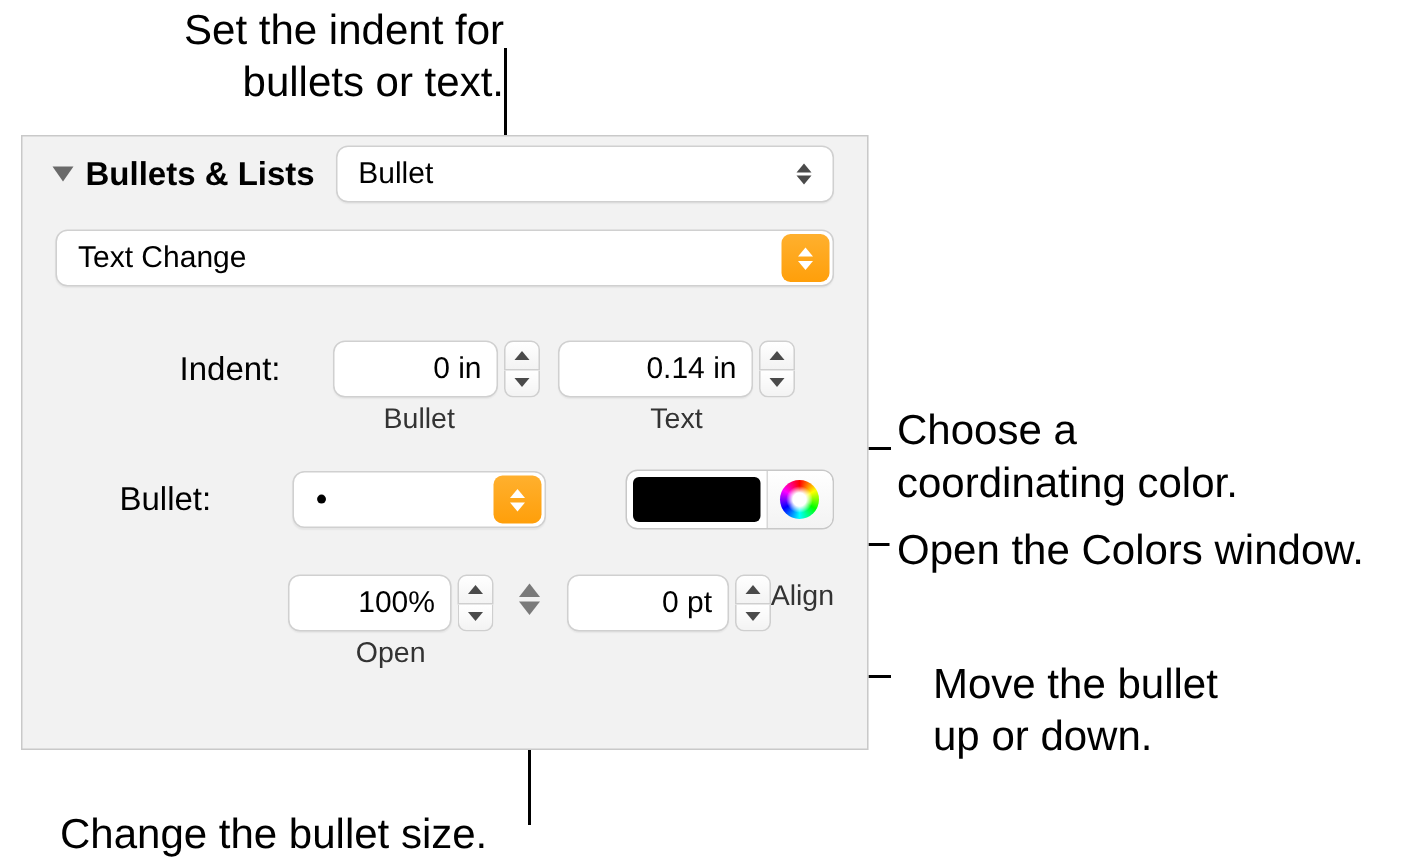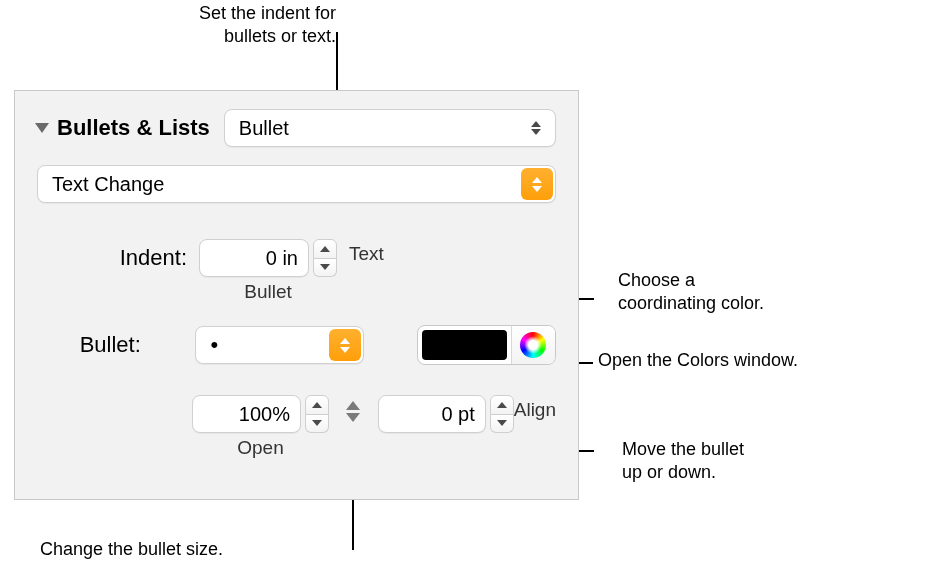--- a/index.html
+++ b/index.html
@@ -8,37 +8,37 @@
     padding: 0;
     width: 936px;
     height: 577px;
     font-family: -apple-system, "Helvetica Neue", Helvetica, Arial, sans-serif;
     background: #fff;
     position: relative;
     color: #000;
   }
   .callout {
     position: absolute;
-    font-size: 18px;
+    font-size: 28px;
     line-height: 1.25;
     color: #000;
   }
   .leader {
     position: absolute;
     background: #000;
   }
   .panel {
     position: absolute;
     left: 14px;
     top: 90px;
     width: 565px;
     height: 410px;
     border: 1px solid #c9c9c9;
     background: #f2f2f2;
-    padding: 18px 22px 0 22px;
+    padding: 6px 22px 0 22px;
   }
   .row {
     display: flex;
     align-items: center;
   }
   .disclosure {
     width: 0; height: 0;
     border-top: 7px solid transparent;
     border-bottom: 7px solid transparent;
     border-left: 10px solid #6a6a6a;
@@ -217,21 +217,21 @@
   .bracket::after{ right:0; }
 </style>
 </head>
 <body>
 
 <div class="callout" style="left:116px; top:2px; text-align:right; width:220px; white-space:pre-line;">Set the indent for
 bullets or text.</div>
 <div class="leader" style="left:336px; top:32px; width:1.5px; height:176px;"></div>
 <div class="bracket" style="left:202px; top:208px; width:352px;"></div>
 
-<div class="callout" style="left:598px; top:269px; white-space:pre-line;margin-left:20px;">Choose a
+<div class="callout" style="left:598px; top:269px; white-space:pre-line;">Choose a
 coordinating color.</div>
 <div class="leader" style="left:454px; top:298px; width:140px; height:1.5px;"></div>
 <div class="leader" style="left:454px; top:298px; width:1.5px; height:40px;"></div>
 
 <div class="callout" style="left:598px; top:349px;">Open the Colors window.</div>
 <div class="leader" style="left:558px; top:362px; width:35px; height:1.5px;"></div>
 
 <div class="callout" style="left:598px; top:438px; white-space:pre-line;margin-left:24px;">Move the bullet
 up or down.</div>
 <div class="leader" style="left:556px; top:450px; width:38px; height:1.5px;"></div>
@@ -261,34 +261,45 @@
       <span class="tri-u"></span>
         <span class="tri-d"></span>
     </div>
   </div>
 
   <div class="row" style="margin-top:36px; gap:12px; align-items:flex-start;">
     <div class="right-label" style="width:150px; padding-top:6px;">Indent:</div>
 
     <div style="display:flex; flex-direction:column; align-items:center;">
       <div class="field">
-        <input style="width: 110px;" value="0 in">
+        <input style="width: 110px; margin-left: 23px;" value="0 in">
         <div class="stepper">
           <div class="btn">
               <span class="tri-u"></span>
             </div>
           <div class="btn">
               <span class="tri-d"></span>
             </div>
         </div>
       </div>
       <div class="sublabel">Bullet</div>
     </div>
 
     <div style="display:flex; flex-direction:column; align-items:center;">
+      <div class="field">
+        <input style="width: 130px;" value="0.14 in">
+        <div class="stepper">
+          <div class="btn">
+              <span class="tri-u"></span>
+            </div>
+          <div class="btn">
+              <span class="tri-d"></span>
+            </div>
+        </div>
+      </div>
       <div class="sublabel">Text</div>
     </div>
   </div>
 
   <div class="row" style="margin-top:22px; gap:12px;">
     <div class="right-label" style="width:150px;text-align:center;">Bullet:</div>
 
     <div class="dropdown dd-accent" style="width:172px; position:relative;">
       <span style="font-size:22px;">•</span>
       <div class="dd-accent-btn">

